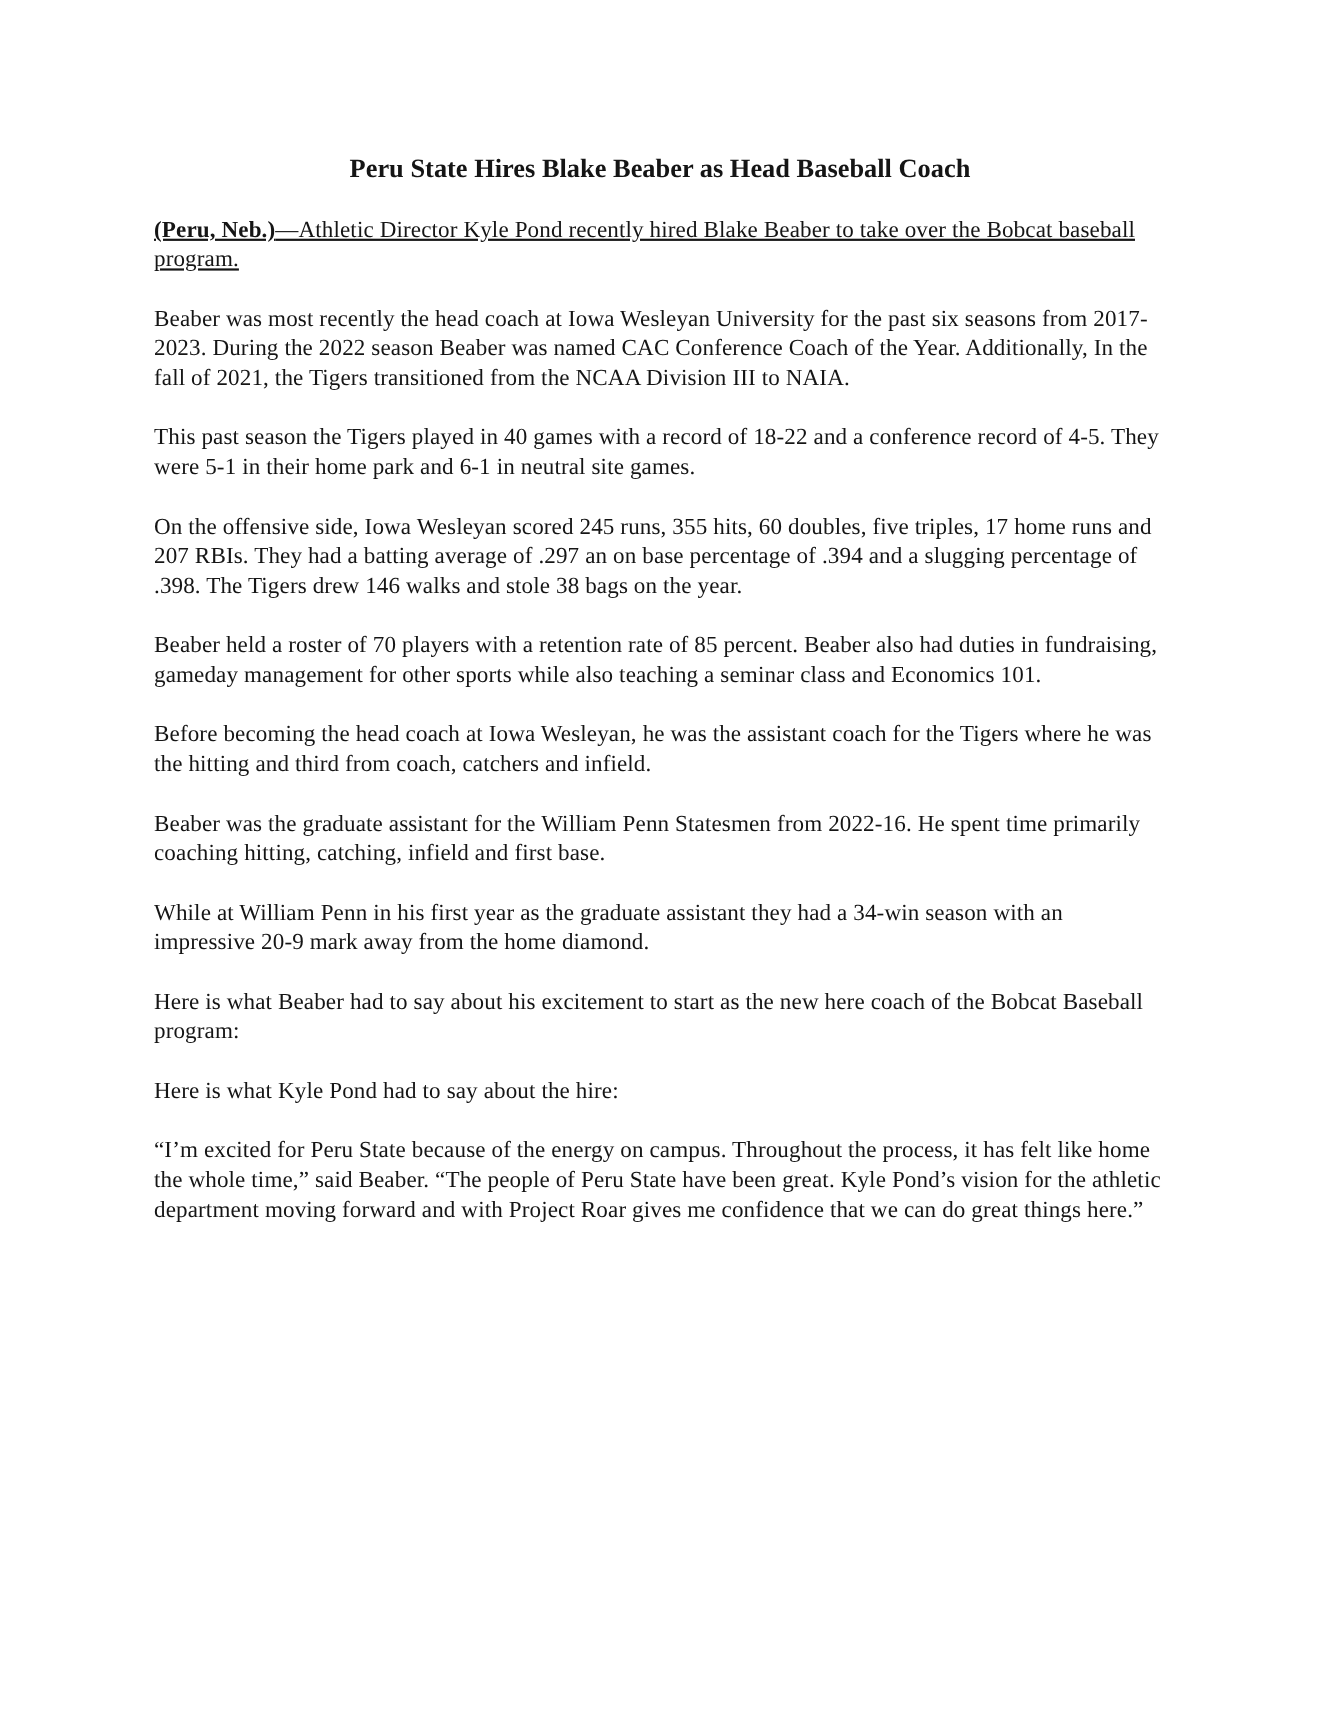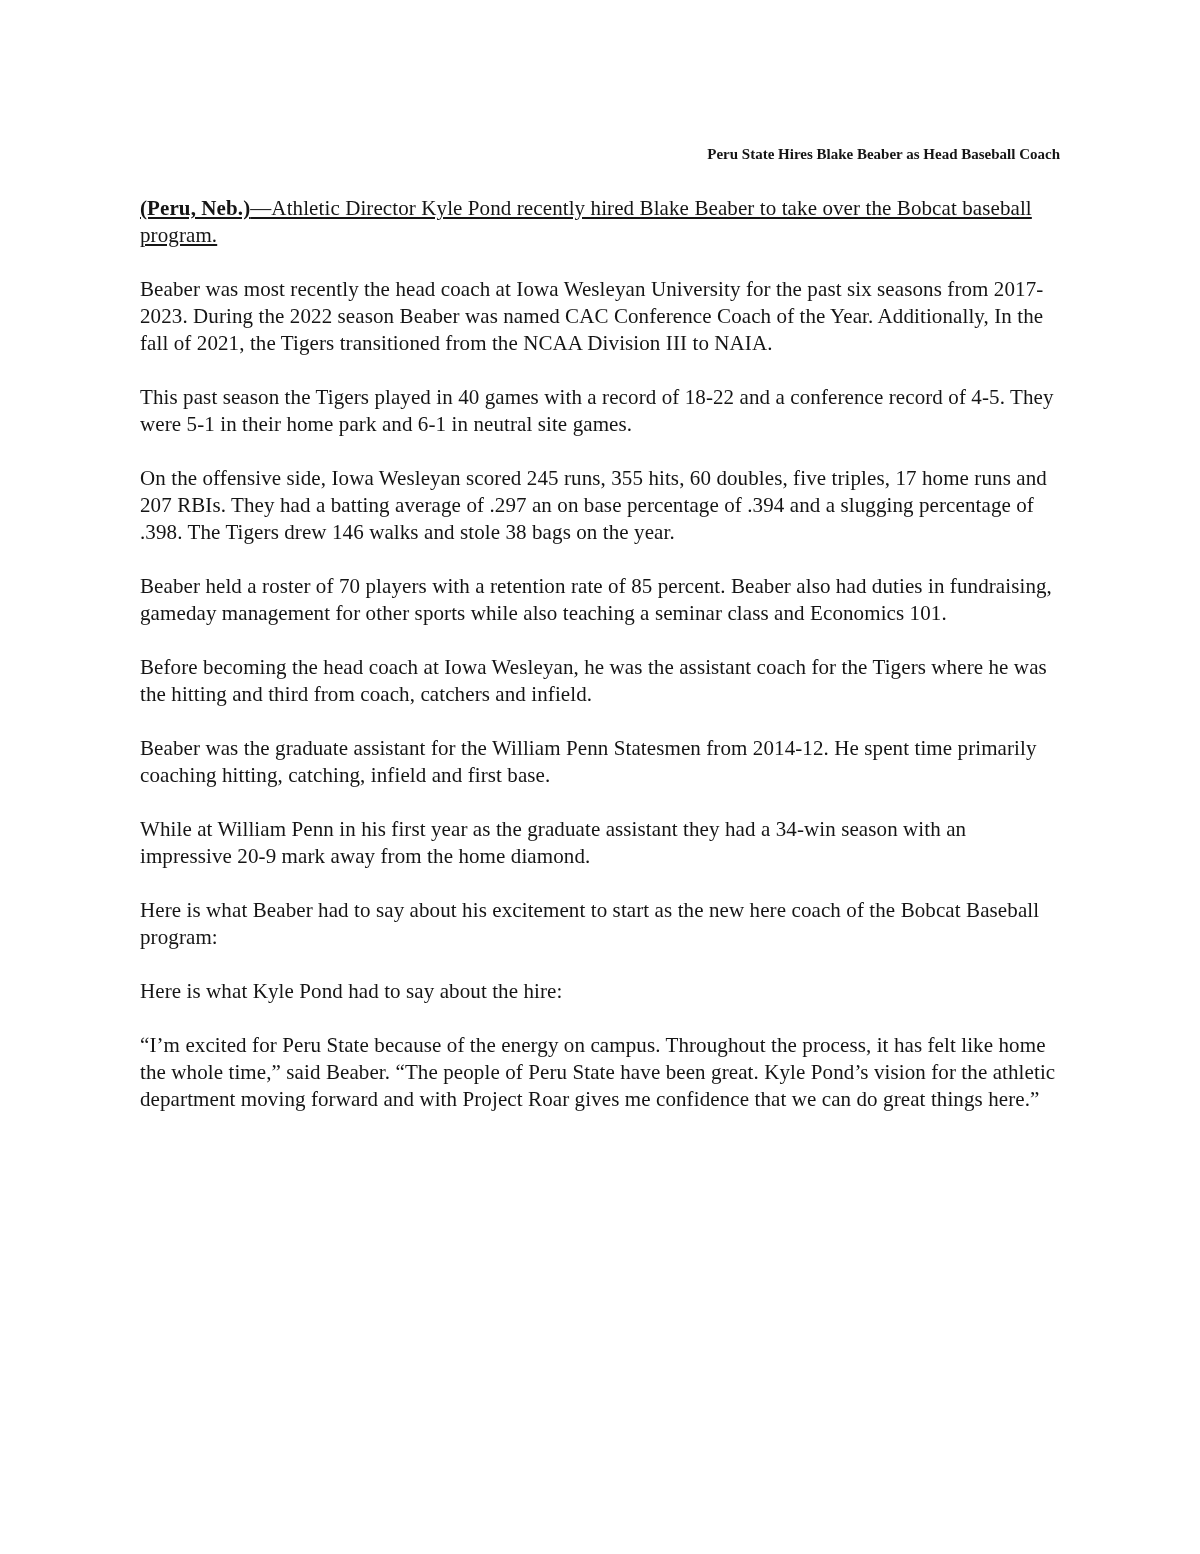--- a/index.html
+++ b/index.html
@@ -15,24 +15,24 @@
     overflow: hidden;
   }
   .page {
     box-sizing: border-box;
     width: 1200px;
     height: 1554px;
     padding: 141px 140px 0 140px;
     background: #ffffff;
   }
   .doc-title {
-    font-size: 15px;
+    font-size: 24px;
     line-height: 27px;
     font-weight: bold;
-    text-align: right;
+    text-align: center;
     margin: 0 0 27px 0;
   }
   .doc-body p {
     font-size: 21px;
     line-height: 27px;
     margin: 27px 0;
     text-align: left;
     letter-spacing: 0.1px;
   }
   .doc-body p:first-child {
@@ -50,19 +50,19 @@
   <h1 class="doc-title">Peru State Hires Blake Beaber as Head Baseball Coach</h1>
 
   <div class="doc-body">
     <p><span class="dateline">(Peru, Neb.)</span><span>—Athletic Director Kyle Pond recently hired Blake Beaber to take over the Bobcat baseball program.</span></p>
 
     <p>Beaber was most recently the head coach at Iowa Wesleyan University for the past six seasons from 2017-2023. During the 2022 season Beaber was named CAC Conference Coach of the Year. Additionally, In the fall of 2021, the Tigers transitioned from the NCAA Division III to NAIA.</p>
     <p>This past season the Tigers played in 40 games with a record of 18-22 and a conference record of 4-5. They were 5-1 in their home park and 6-1 in neutral site games.</p>
     <p>On the offensive side, Iowa Wesleyan scored 245 runs, 355 hits, 60 doubles, five triples, 17 home runs and 207 RBIs.  They had a batting average of .297 an on base percentage of .394 and a slugging percentage of .398. The Tigers drew 146 walks and stole 38 bags on the year.</p>
     <p>Beaber held a roster of 70 players with a retention rate of 85 percent. Beaber also had duties in fundraising, gameday management for other sports while also teaching a seminar class and Economics 101.</p>
     <p>Before becoming the head coach at Iowa Wesleyan, he was the assistant coach for the Tigers where he was the hitting and third from coach, catchers and infield.</p>
-    <p>Beaber was the graduate assistant for the William Penn Statesmen from 2014-12. He spent time primarily coaching hitting, catching, infield and first base.</p>
+    <p>Beaber was the graduate assistant for the William Penn Statesmen from 2022-16. He spent time primarily coaching hitting, catching, infield and first base.</p>
     <p>While at William Penn in his first year as the graduate assistant they had a 34-win season with an impressive 20-9 mark away from the home diamond.</p>
     <p>Here is what Beaber had to say about his excitement to start as the new here coach of the Bobcat Baseball program:</p>
     <p>Here is what Kyle Pond had to say about the hire:</p>
     <p>“I’m excited for Peru State because of the energy on campus. Throughout the process, it has felt like home the whole time,” said Beaber. “The people of Peru State have been great. Kyle Pond’s vision for the athletic department moving forward and with Project Roar gives me confidence that we can do great things here.”</p>
   </div>
 </div>
 
 </body></html>

